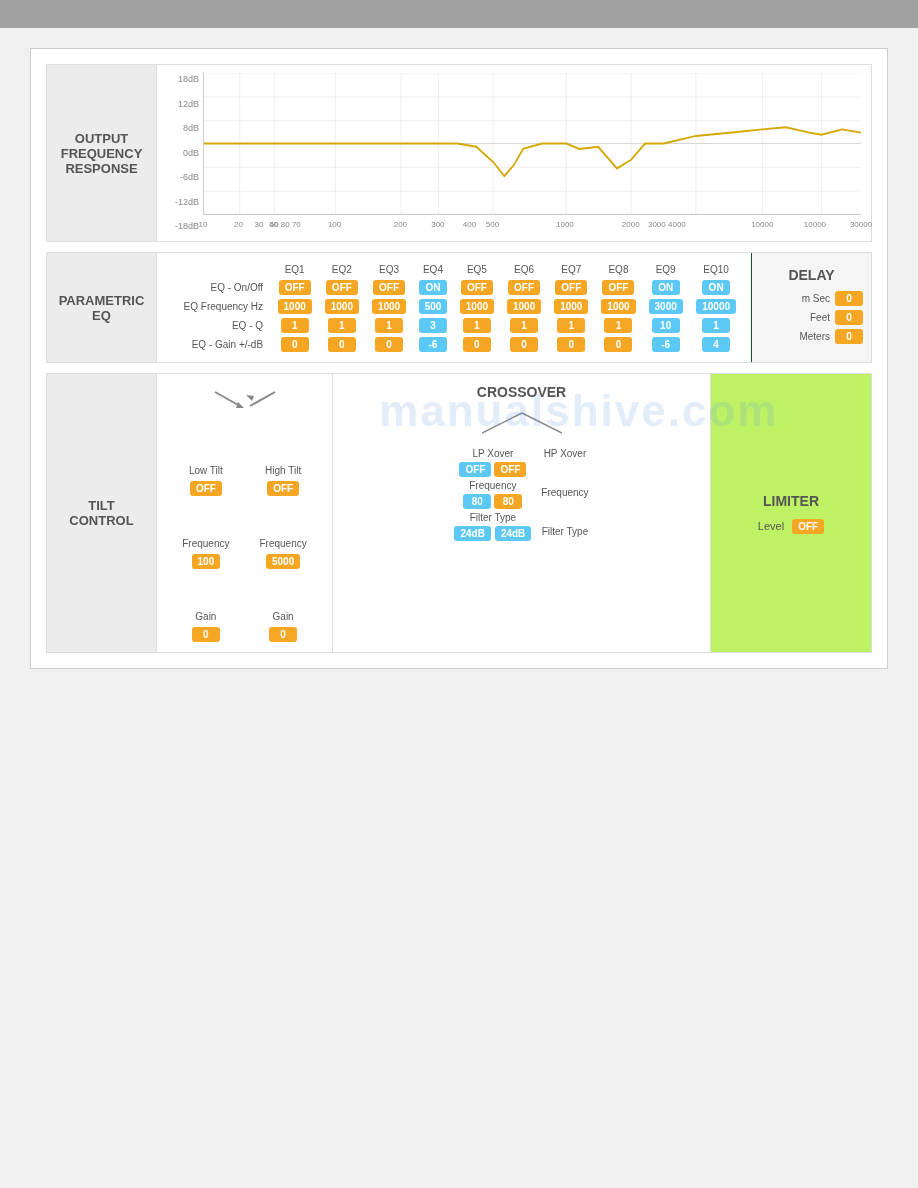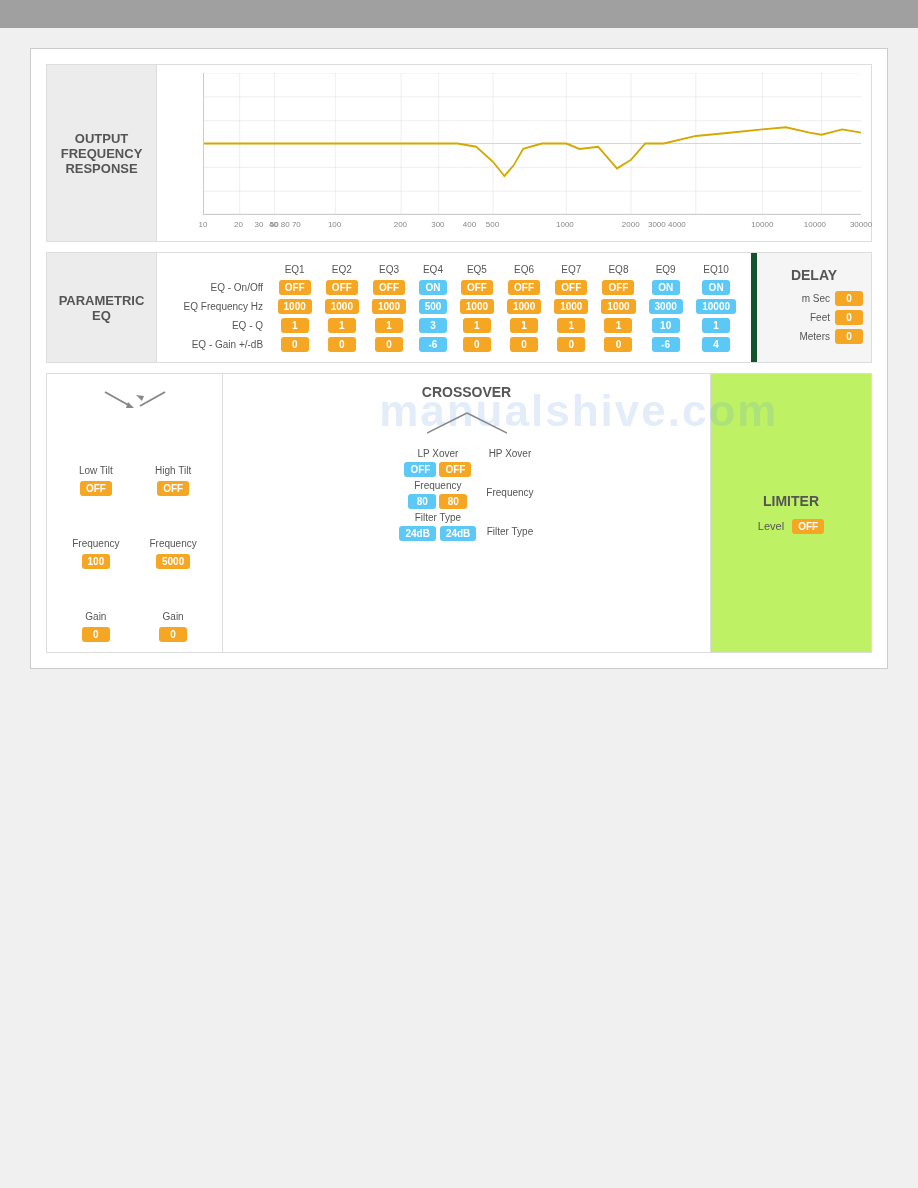--- a/index.html
+++ b/index.html
@@ -176,21 +176,21 @@
 
     .delay-panel {
       width: 120px;
       min-width: 120px;
       display: flex;
       flex-direction: column;
       align-items: center;
       justify-content: center;
       padding: 8px;
       background: #f5f5f5;
-      border-left: 6px solid #14532d;
+      border-left: 1px solid #14532d;
     }
 
     .delay-title {
       font-size: 14px;
       font-weight: bold;
       color: #555;
       margin-bottom: 8px;
     }
 
     .delay-row {
@@ -386,20 +386,29 @@
 
   <div class="main-panel">
 
     <div class="freq-section">
       <div class="section-label">
         OUTPUT<br>FREQUENCY<br>RESPONSE
       </div>
       <div class="chart-area">
         <div class="chart-container">
 
+          <div class="y-labels">
+            <div class="y-label">18dB</div>
+            <div class="y-label">12dB</div>
+            <div class="y-label">8dB</div>
+            <div class="y-label">0dB</div>
+            <div class="y-label">-6dB</div>
+            <div class="y-label">-12dB</div>
+            <div class="y-label">-18dB</div>
+          </div>
 
           <div class="chart-inner">
             <svg width="100%" height="100%" viewBox="0 0 700 130" preserveAspectRatio="none" xmlns="http://www.w3.org/2000/svg">
 
               <line x1="0" y1="0" x2="700" y2="0" stroke="#e0e0e0" stroke-width="0.5"></line>
               <line x1="0" y1="22" x2="700" y2="22" stroke="#e0e0e0" stroke-width="0.5"></line>
               <line x1="0" y1="44" x2="700" y2="44" stroke="#e0e0e0" stroke-width="0.5"></line>
               <line x1="0" y1="65" x2="700" y2="65" stroke="#ccc" stroke-width="0.8"></line>
               <line x1="0" y1="87" x2="700" y2="87" stroke="#e0e0e0" stroke-width="0.5"></line>
               <line x1="0" y1="109" x2="700" y2="109" stroke="#e0e0e0" stroke-width="0.5"></line>
@@ -566,20 +575,23 @@
         </div>
         <div class="delay-row">
           <span class="delay-label">Meters</span>
           <span class="badge badge-orange">0</span>
         </div>
       </div>
     </div>
 
     <div class="bottom-section">
 
+      <div class="tilt-label">
+        TILT<br>CONTROL
+      </div>
 
       <div class="tilt-content">
 
         <div class="tilt-icon">
           <svg width="70" height="30" viewBox="0 0 70 30">
 
             <line x1="5" y1="8" x2="30" y2="22" stroke="#888" stroke-width="2"></line>
             <polygon points="28,18 34,24 26,24" fill="#888"></polygon>
 
             <line x1="40" y1="22" x2="65" y2="8" stroke="#888" stroke-width="2"></line>

